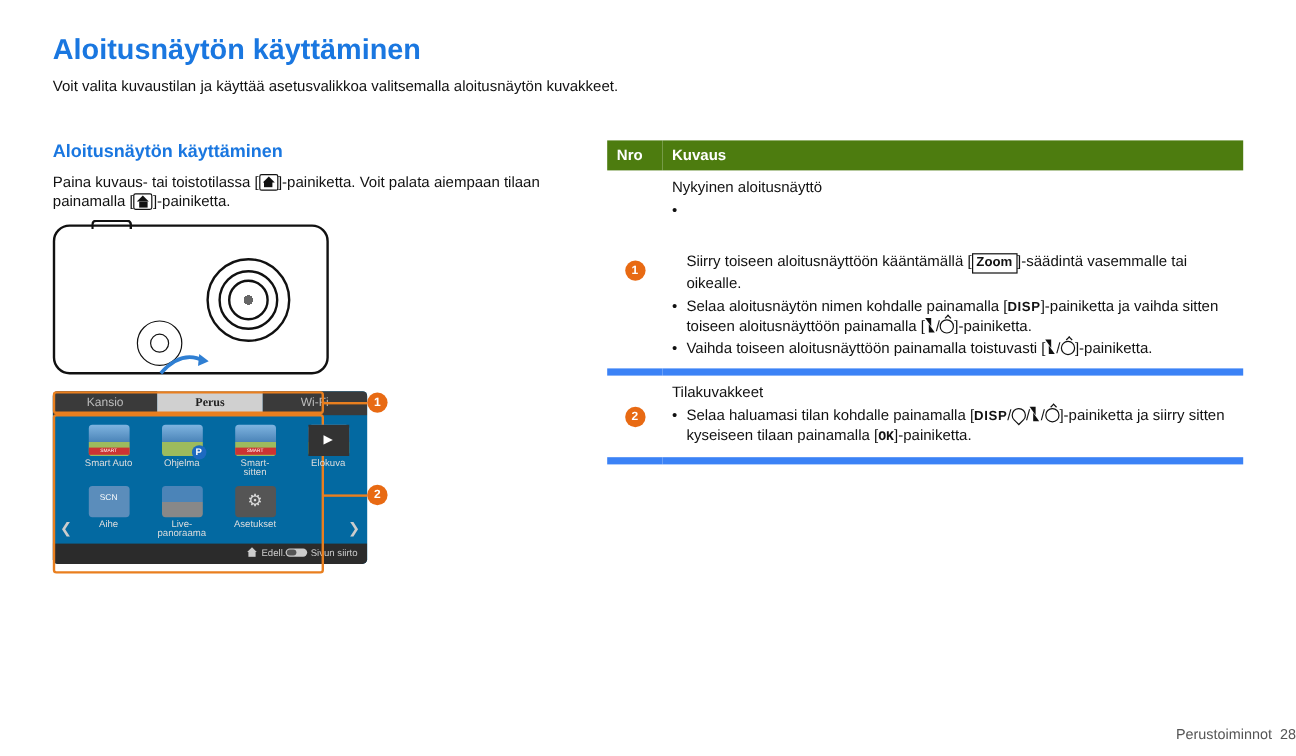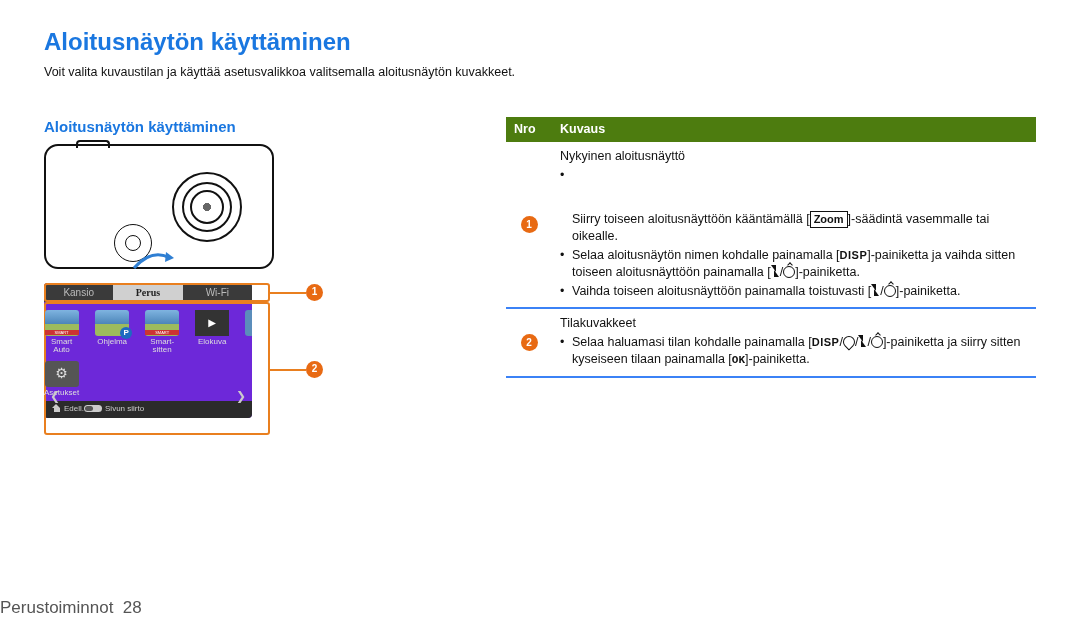--- a/index.html
+++ b/index.html
@@ -72,50 +72,50 @@
   }
   .d-pad::before{content:"";position:absolute;inset:10px;border:1.5px solid #111;border-radius:50%;}
   .arrow-hint{
     position:absolute;left:86px;top:106px;width:42px;height:18px;
   }
   .arrow-hint svg{width:100%;height:100%;}
 
   
   .shot-wrap { position: relative; width: 272px; }
   .shot {
-    width: 208px; background:#6d28d9; color:#eee; border-radius:4px;
+    width: 262px; background:#0369a1; color:#eee; border-radius:4px;
     font-size:10px; overflow:hidden;
   }
   .tabs { display:flex; }
   .tab { flex:1; text-align:center; padding:3px 0; background:#3a3a3a; color:#bbb; font-size:10px;}
   .tab.active { background:#d0d0d0; color:#222; font-weight:600;font-family:Liberation Serif, serif;}
   .grid {
-    display:grid; grid-template-columns:repeat(6,1fr);
-    padding:8px 10px 4px 0; gap:6px 16px;
+    display:grid; grid-template-columns:repeat(4,1fr);
+    padding:8px 10px 4px 24px; gap:6px 16px;
     position:relative;
   }
   .cell { text-align:center; }
   .thumb {
     width:34px; height:26px; margin:0 auto 2px auto; border-radius:3px;
     background: linear-gradient(#7fb4e0,#4b84b8 55%, #9dbb5d 55%);
     position:relative;
   }
   .thumb.smart::after{content:"SMART"; position:absolute;left:0;right:0;bottom:1px;font-size:4px;color:#fff;background:#c33;padding:0 1px;}
   .thumb.p::before{content:"P";position:absolute;right:-3px;bottom:-3px;width:12px;height:12px;border-radius:50%;background:#1d6ac1;color:#fff;font-size:8px;font-weight:700;line-height:12px;}
   .thumb.film::before{content:"";position:absolute;inset:0;background:#333;}
   .thumb.film::after{content:"▶";position:absolute;inset:0;color:#fff;display:flex;align-items:center;justify-content:center;font-size:10px;}
   .thumb.scn{background:#5b8dbb;}
   .thumb.scn::after{content:"SCN";position:absolute;left:0;right:0;top:6px;font-size:7px;color:#fff;}
   .thumb.pano{background:linear-gradient(#4b84b8 50%,#888 50%);}
   .thumb.gear{background:#555;}
   .thumb.gear::after{content:"⚙";position:absolute;inset:0;color:#ddd;display:flex;align-items:center;justify-content:center;font-size:14px;}
   .label{font-size:8px; line-height:1.05; color:#ddd;}
   .lr-ar{position:absolute;top:86px;font-size:12px;color:#ccc;}
   .lr-ar.left{left:6px;} .lr-ar.right{right:6px;}
-  .shot-foot{display:flex;justify-content:flex-start;align-items:center;padding:3px 8px;background:#2b2b2b;font-size:8px;color:#ccc;}
+  .shot-foot{display:flex;justify-content:flex-end;align-items:center;padding:3px 8px;background:#2b2b2b;font-size:8px;color:#ccc;}
   .foot-home{display:inline-block;width:9px;height:8px;margin-right:3px;vertical-align:-1px;}
   .foot-home::before{content:"";display:block;width:0;height:0;border-left:4.5px solid transparent;border-right:4.5px solid transparent;border-bottom:4px solid #ccc;}
   .foot-home::after{content:"";display:block;width:6px;height:4px;background:#ccc;margin:0 auto;}
   .foot-pill{display:inline-block;width:18px;height:7px;border-radius:4px;background:#ccc;position:relative;margin-right:3px;vertical-align:-1px;}
   .foot-pill::after{content:"";position:absolute;left:1px;top:1px;width:8px;height:5px;border-radius:3px;background:#555;}
 
   .outline1{position:absolute;left:0;top:0;width:226px;height:19px;border:2px solid #e97f1f;border-radius:3px;pointer-events:none;}
   .outline2{position:absolute;left:0;top:19px;width:226px;height:133px;border:2px solid #e97f1f;border-radius:3px;pointer-events:none;}
   .leader{position:absolute;background:#e97f1f;}
   .ld1{top:9px;left:226px;width:36px;height:2px;}
@@ -124,38 +124,41 @@
     position:absolute;width:17px;height:17px;border-radius:50%;
     background:#e86a13;color:#fff;font-size:10px;font-weight:700;
     display:flex;align-items:center;justify-content:center;
   }
   .badge.b1{top:1px;left:262px;} .badge.b2{top:78px;left:262px;}
 
   
   table{width:100%;border-collapse:collapse;font-size:12.5px;}
   th{background:#4d7c0f;color:#fff;text-align:left;padding:4px 8px;font-weight:600;}
   th.nro{width:46px;}
-  td{padding:6px 8px;vertical-align:top;border-bottom:2px solid #3b82f6;}
+  td{padding:6px 8px;vertical-align:top;border-bottom:6px solid #3b82f6;}
   td.num{width:46px;vertical-align:middle;text-align:center;}
   .tbadge{display:inline-block;width:17px;height:17px;border-radius:50%;background:#e86a13;color:#fff;font-size:10px;font-weight:700;line-height:17px;text-align:center;}
   ul.b{list-style:none;padding-left:0;margin-top:2px;}
   ul.b li{position:relative;padding-left:12px;margin-bottom:2px;}
   ul.b li::before{content:"•";position:absolute;left:0;top:0;}
 
-  .pg-foot{position:absolute;left:0;right:0;bottom:10px;text-align:left;font-size:17px;color:#555;}
+  .pg-foot{position:absolute;left:0;right:0;bottom:10px;text-align:right;font-size:12px;color:#555;}
 </style>
 </head>
 <body>
 
 <h1 class="page-title">Aloitusnäytön käyttäminen</h1>
 <p class="page-sub">Voit valita kuvaustilan ja käyttää asetusvalikkoa valitsemalla aloitusnäytön kuvakkeet.</p>
 
 <div class="cols">
   <div class="col-left">
     <h2 class="section-h">Aloitusnäytön käyttäminen</h2>
+    <p class="para">
+      <span>Paina kuvaus- tai toistotilassa [</span><span class="inline-icon home"></span><span>]-painiketta. Voit palata aiempaan tilaan painamalla [</span><span class="inline-icon home"></span><span>]-painiketta.</span>
+    </p>
 
     <div class="camera">
       <div class="lens"></div>
       <div class="d-pad"></div>
       <div class="arrow-hint">
         <svg viewBox="0 0 42 18">
             <path d="M2 16 Q 20 -4 38 6" fill="none" stroke="#2f7fd3" stroke-width="3"></path>
             <path d="M34 0 L42 6 L33 10 Z" fill="#2f7fd3"></path>
           </svg>
       </div>

